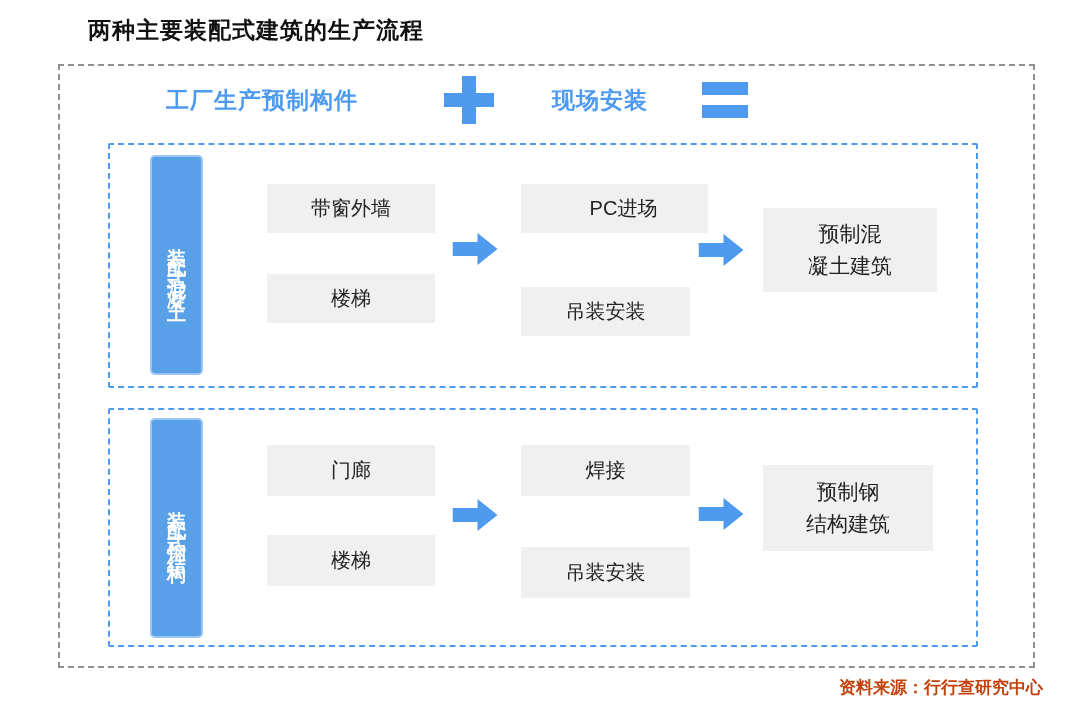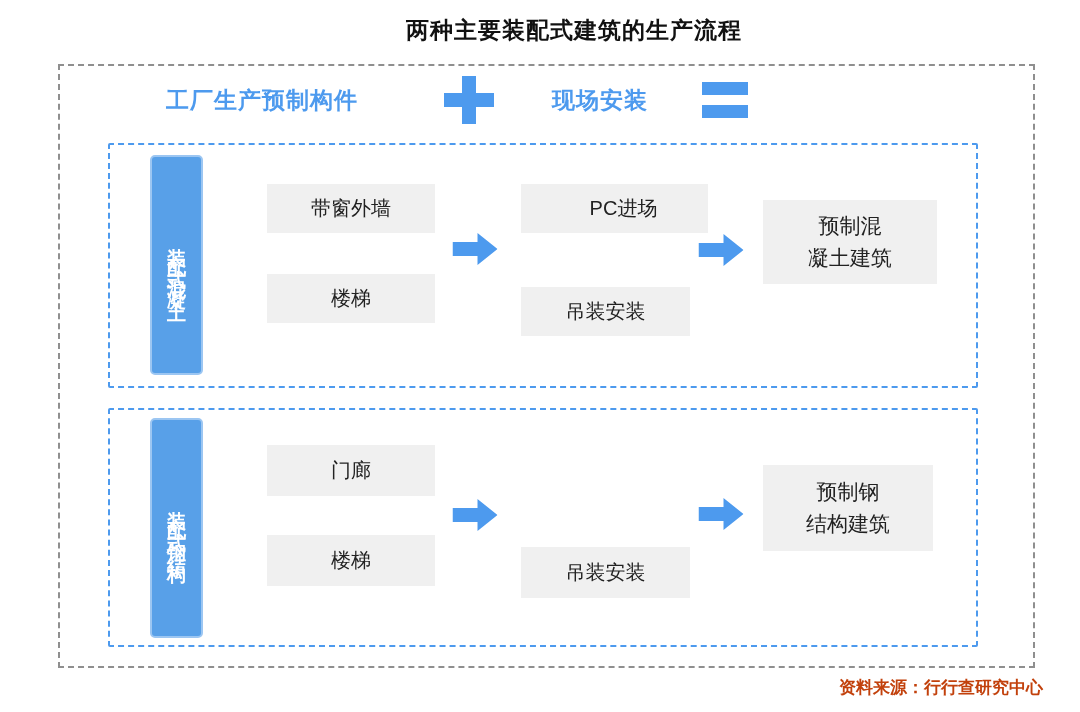--- a/index.html
+++ b/index.html
@@ -2,21 +2,21 @@
 <html><head>
 <meta charset="utf-8">
 <style>
   html,body{margin:0;padding:0;background:#ffffff;}
   .canvas{
     position:relative;width:1080px;height:712px;background:#ffffff;
     font-family:"Liberation Sans","DejaVu Sans",sans-serif;overflow:hidden;
   }
   .title{
     position:absolute;top:15px;left:0;width:100%;box-sizing:border-box;
-    padding-left:68px;text-align:center;font-size:23px;font-weight:bold;
+    padding-left:88px;text-align:left;font-size:23px;font-weight:bold;
     color:#111;letter-spacing:1px;
   }
   .outer{
     position:absolute;left:58px;top:64px;width:977px;height:604px;
     box-sizing:border-box;border:2px dashed #8f8f8f;
   }
   .hdr-item{
     position:absolute;top:100px;transform:translate(-50%,-50%);
     color:#4d9aee;font-size:23px;font-weight:bold;white-space:nowrap;
     letter-spacing:1px;
@@ -89,35 +89,36 @@
 
   <div class="gbox" style="left:511px;top:184px;width:169px;height:49px;padding-left:18px;">PC进场</div>
   <div class="gbox" style="left:511px;top:287px;width:169px;height:49px;">吊装安装</div>
 
   <div class="arrow" style="left:721px;top:250px;">
     <svg width="45" height="32" viewBox="0 0 45 32">
         <polygon fill="#4d9aee" points="0,9 25,9 25,0 45,16 25,32 25,23 0,23"></polygon>
       </svg>
   </div>
 
-  <div class="rbox" style="left:763px;top:200px;width:174px;height:84px;">预制混
+  <div class="rbox" style="left:763px;top:208px;width:174px;height:84px;">预制混
 凝土建筑</div>
 
   <div class="inner" style="left:108px;top:408px;width:870px;height:239px;"></div>
   <div class="pill" style="left:150px;top:418px;">装配式钢结构</div>
 
   <div class="gbox" style="left:257px;top:445px;width:168px;height:51px;text-align:right;">门廊</div>
   <div class="gbox" style="left:257px;top:535px;width:168px;height:51px;">楼梯</div>
 
   <div class="arrow" style="left:475px;top:515px;">
     <svg width="45" height="32" viewBox="0 0 45 32">
         <polygon fill="#4d9aee" points="0,9 25,9 25,0 45,16 25,32 25,23 0,23"></polygon>
       </svg>
   </div>
 
+  <div class="gbox" style="left:511px;top:445px;width:169px;height:51px;">焊接</div>
   <div class="gbox" style="left:511px;top:547px;width:169px;height:51px;">吊装安装</div>
 
   <div class="arrow" style="left:721px;top:514px;">
     <svg width="45" height="32" viewBox="0 0 45 32">
         <polygon fill="#4d9aee" points="0,9 25,9 25,0 45,16 25,32 25,23 0,23"></polygon>
       </svg>
   </div>
 
   <div class="rbox" style="left:763px;top:465px;width:170px;height:86px;">预制钢
 结构建筑</div>

